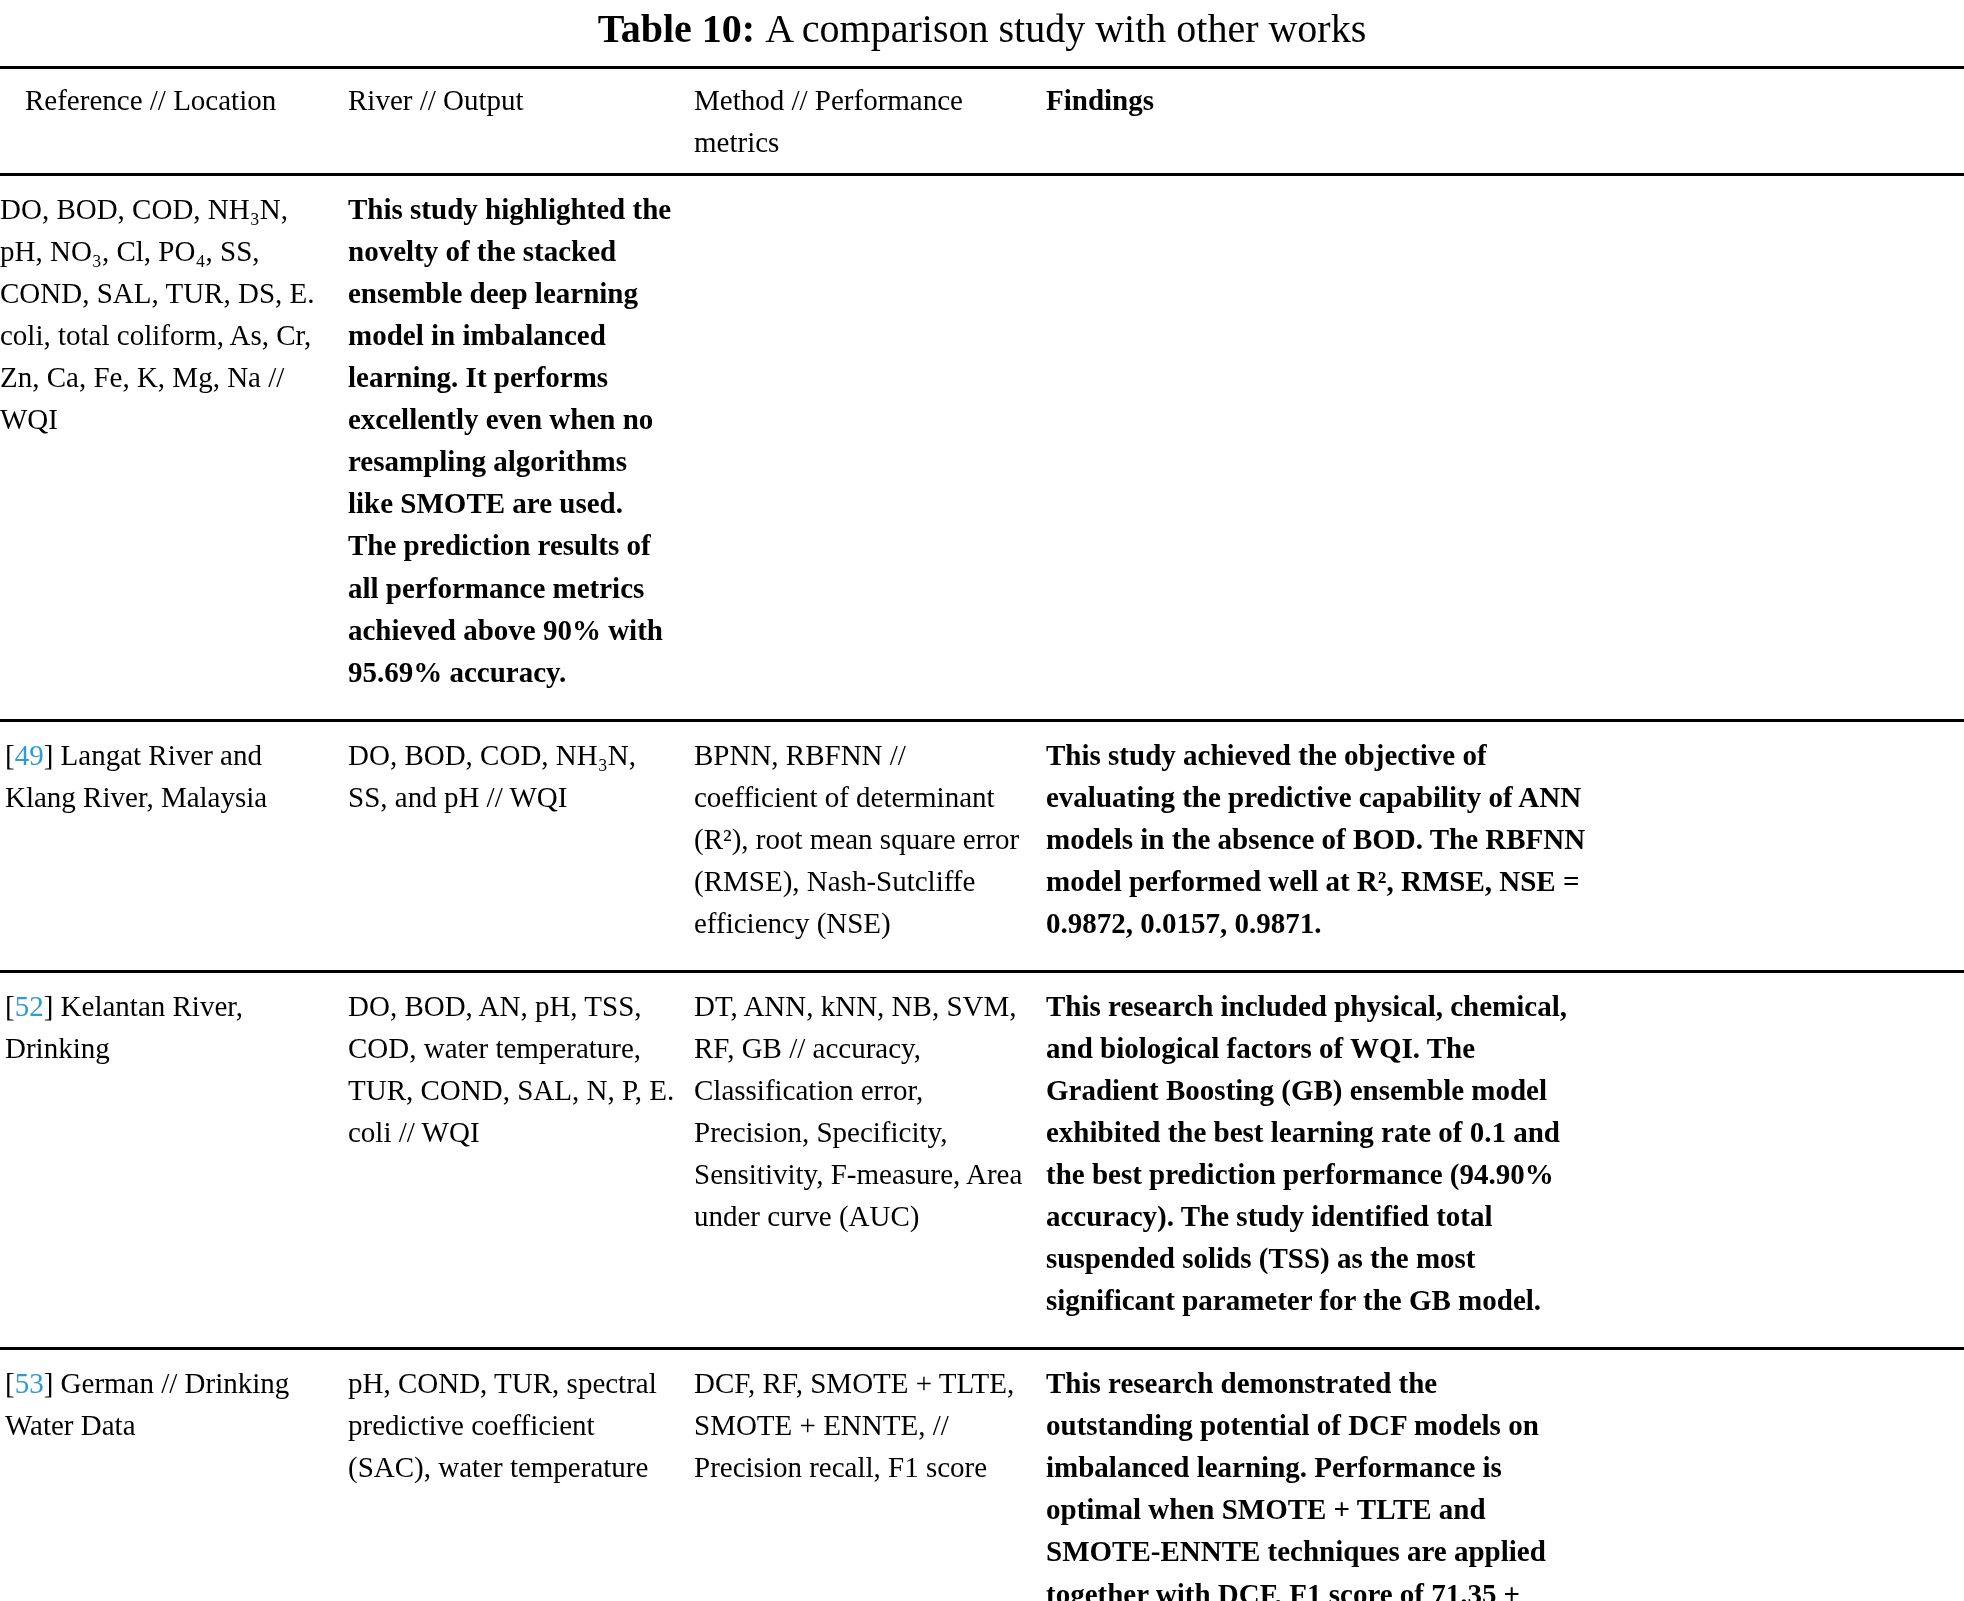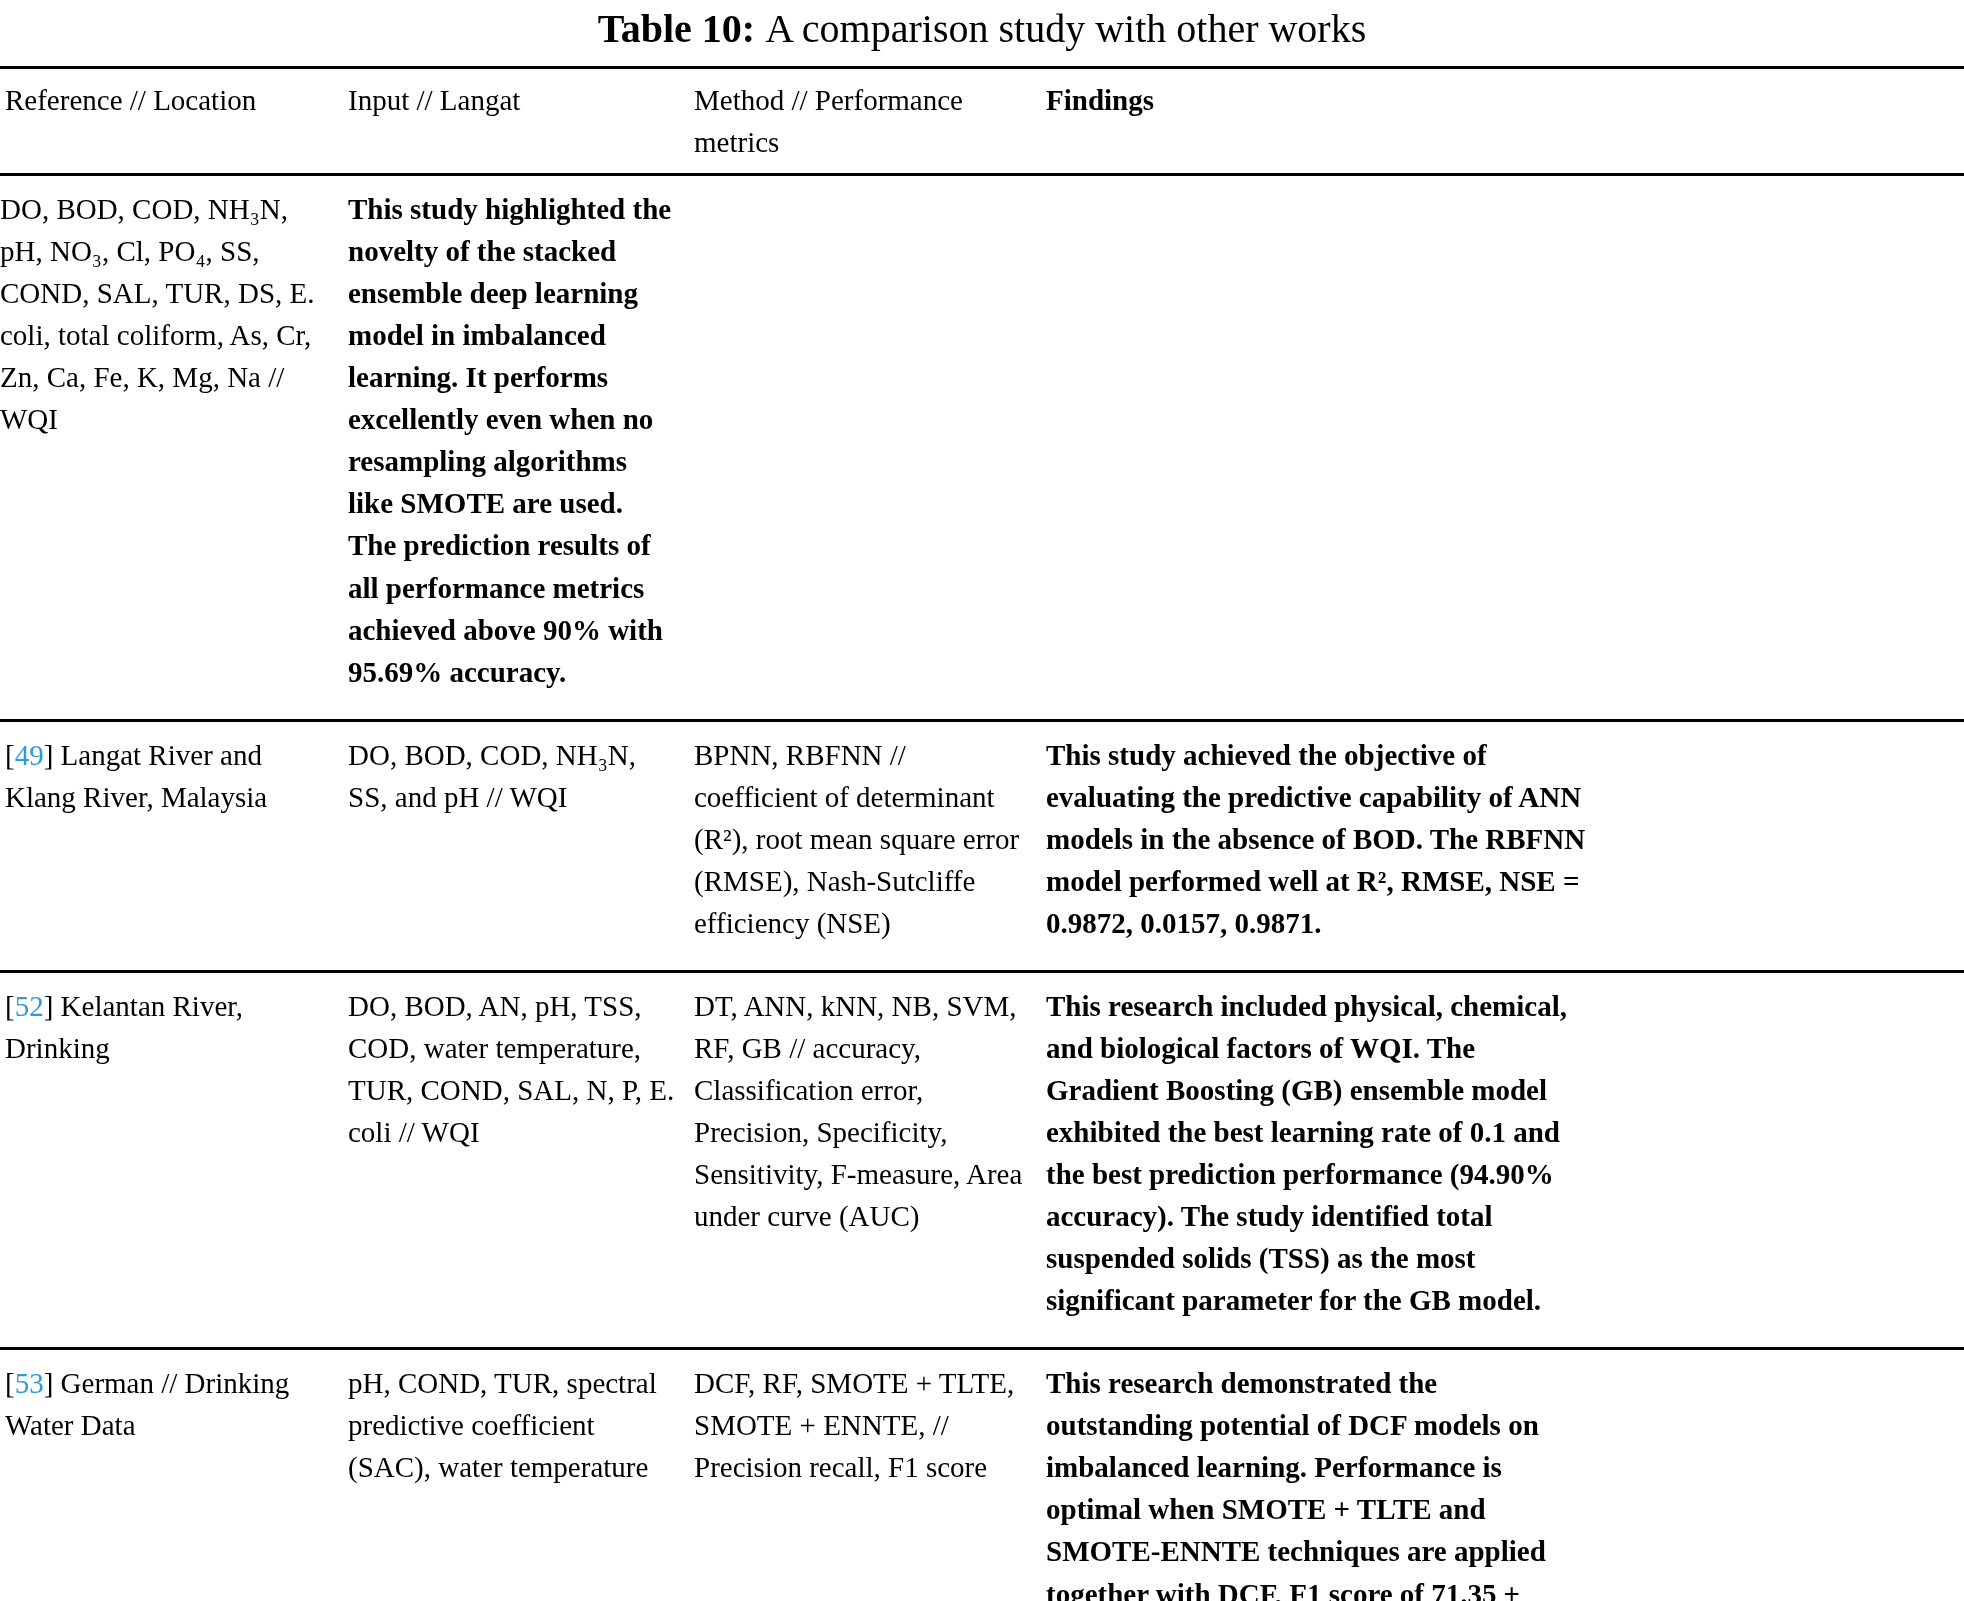--- a/index.html
+++ b/index.html
@@ -31,21 +31,21 @@
     border-bottom: 3px solid #000;
   }
   .td {
     font-size: 29px;
     line-height: 1.45;
     padding: 12px 16px 26px 0;
     text-align: left;
   }
   .td.col-ref { padding-left: 5px; }
   .tr.header .td { padding: 10px 16px 10px 0; }
-  .tr.header .td.col-ref { padding-left: 5px; }
+  .tr.header .td.col-ref { padding-left: 5px; margin-left: 20px; }
   .td.col-find { max-width: 560px; font-weight: bold; }
 
   .cite {
     color: var(--cite-color, #2e9bd6);
     text-decoration: none;
     cursor: pointer;
   }
 </style>
 </head>
 <body>
@@ -53,21 +53,21 @@
 <div class="page">
 
   <div class="title">
     <span class="title-label">Table 10:</span><span class="title-caption">A comparison study with other works</span>
   </div>
 
   <div class="table">
 
     <div class="tr header">
       <div class="td col-ref">Reference // Location</div>
-      <div class="td col-io">Input // Langat</div>
+      <div class="td col-io">River // Output</div>
       <div class="td col-method">Method // Performance metrics</div>
       <div class="td col-find">Findings</div>
     </div>
 
     <div class="tr">
       <div class="td col-io">DO, BOD, COD, NH₃N, pH, NO₃, Cl, PO₄, SS, COND, SAL, TUR, DS, E. coli, total coliform, As, Cr, Zn, Ca, Fe, K, Mg, Na // WQI</div>
       <div class="td col-find">This study highlighted the novelty of the stacked ensemble deep learning model in imbalanced learning. It performs excellently even when no resampling algorithms like SMOTE are used. The prediction results of all performance metrics achieved above 90% with 95.69% accuracy.</div>
     </div>
 
     <div class="tr">

